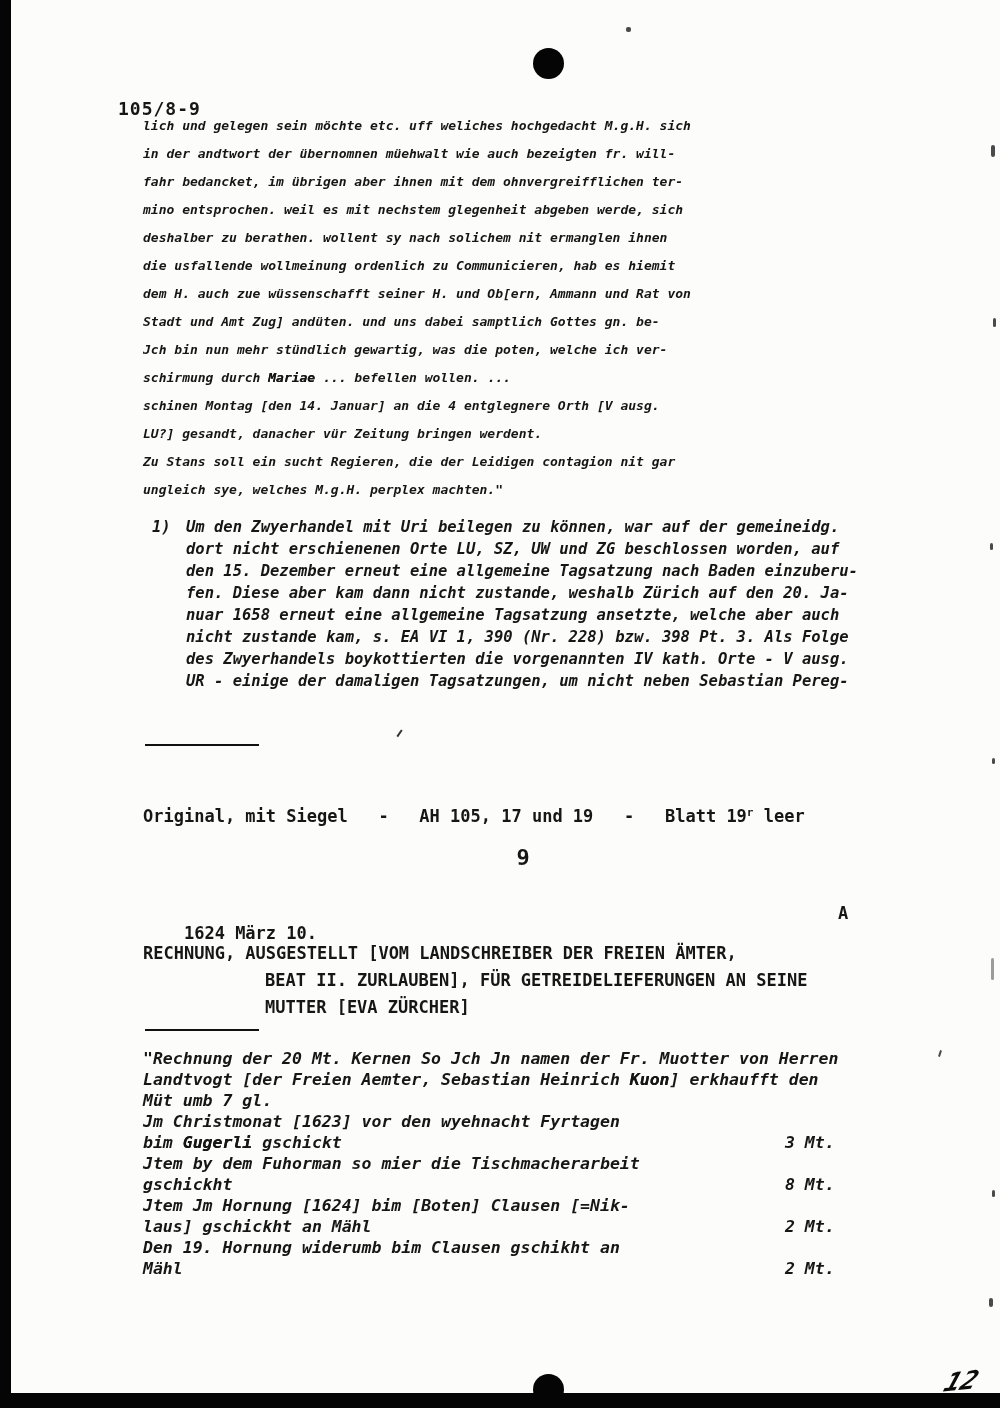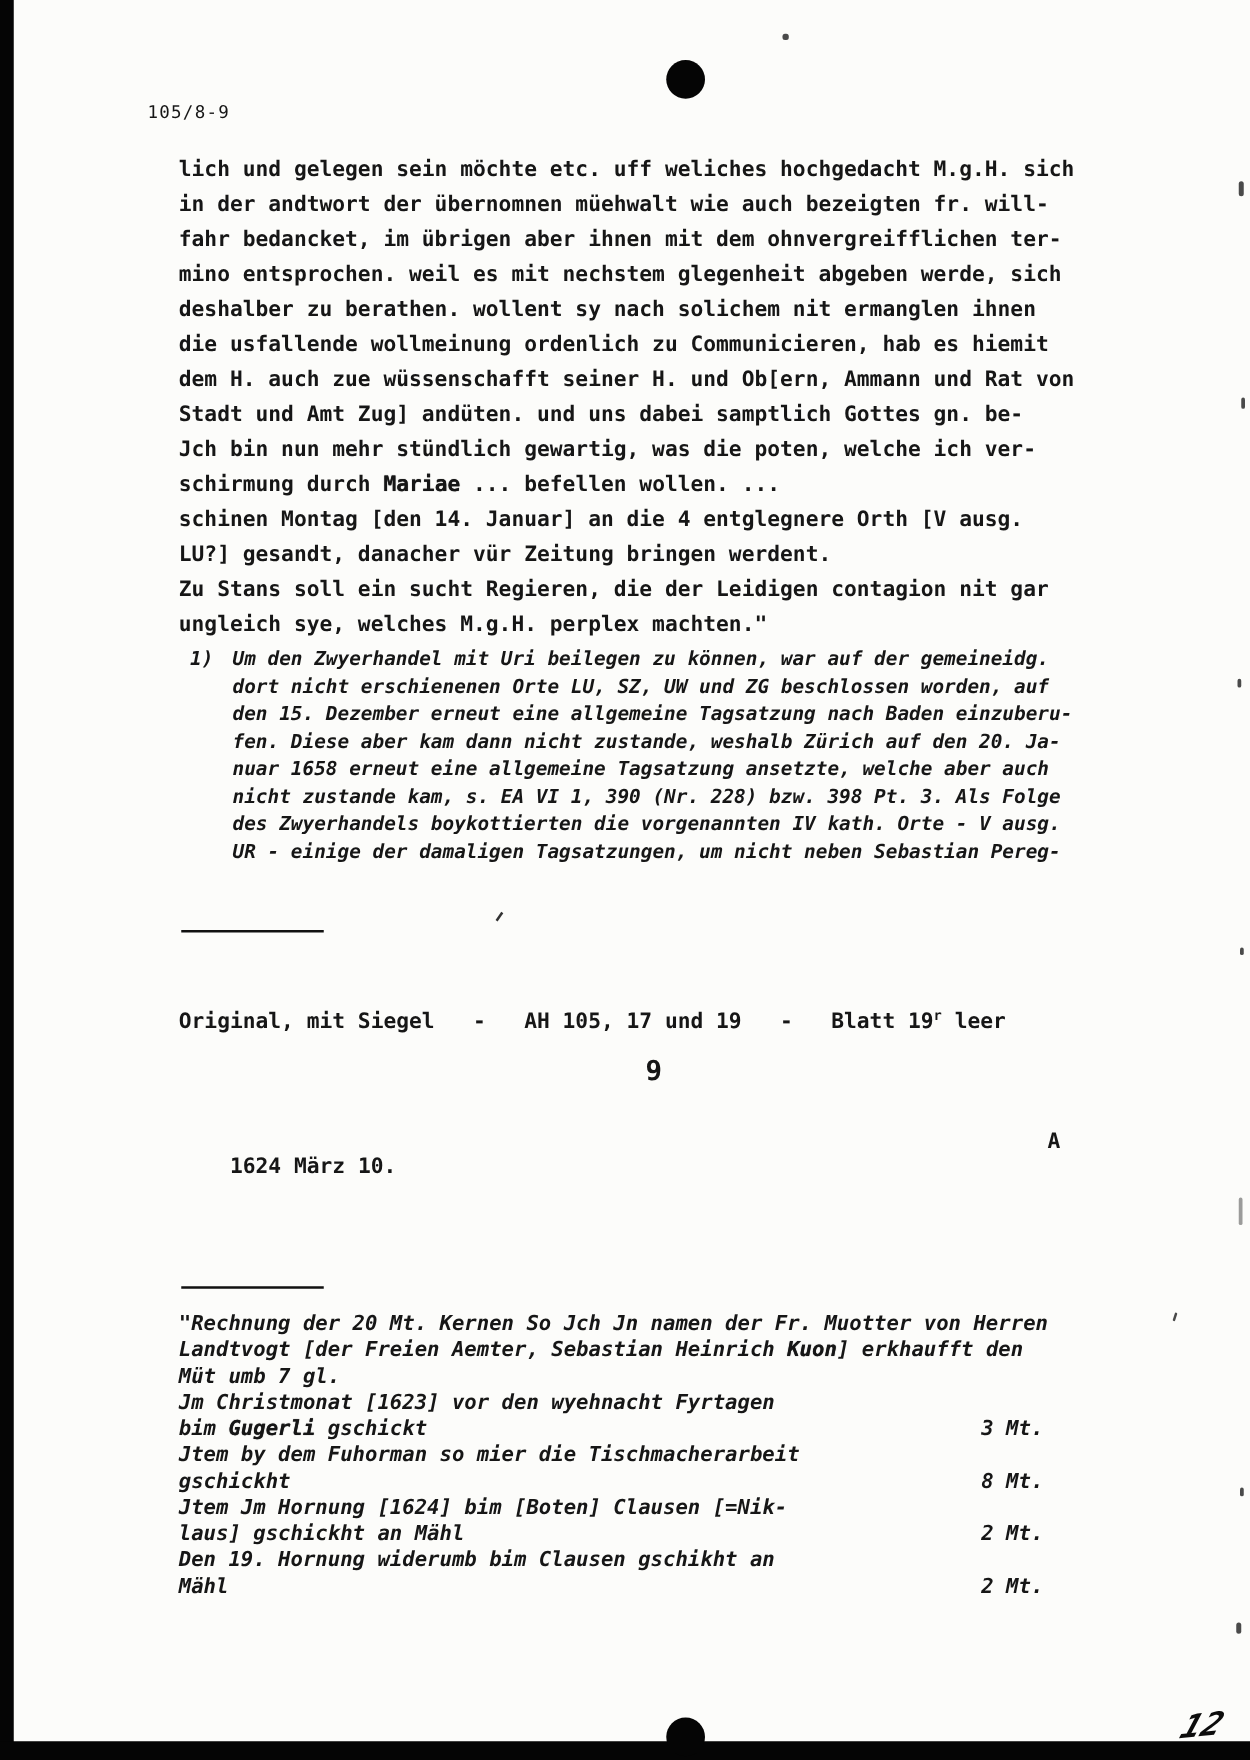--- a/index.html
+++ b/index.html
@@ -19,28 +19,28 @@
   .edge-bottom{ position:absolute; left:0; top:1393px; width:1000px; height:15px; background:#050505; }
   .punch { position:absolute; width:31px; height:31px; border-radius:50%; background:#050505; }
   .punch.top    { left:533px; top:48px; }
   .punch.bottom { left:533px; top:1374px; }
   .speck { position:absolute; background:#4a4a4a; border-radius:2px; }
 
   
   .tline { white-space:pre; }
 
   .page-ref {
-    position:absolute; left:118px; top:82px;
-    font-size:14px; font-weight:400; letter-spacing:1px;
+    position:absolute; left:118px; top:98px;
+    font-size:18px; font-weight:700; letter-spacing:1px;
   }
 
   .main-text {
-    position:absolute; left:143px; top:122px; width:790px;
-    font-size:17px; line-height:28px;
-    font-weight:700;
+    position:absolute; left:143px; top:112px; width:790px;
+    font-size:13px; line-height:28px;
+    font-style:italic; font-weight:700;
   }
 
   .footnote {
     position:absolute; left:152px; top:516px; width:800px;
     display:flex;
     font-size:15.5px; line-height:22px;
     font-style:italic; font-weight:700;
   }
   .fn-marker { flex:none; width:34px; }
   .fn-lines { flex:1; }
@@ -153,20 +153,25 @@
 
   <div class="provenance"><span>Original, mit Siegel   -   AH 105, 17 und 19   -   Blatt 19</span><sup>r</sup><span> leer</span></div>
 
   <div class="entry-number">9</div>
 
   <div class="date-row">
     <span>1624 März 10.</span>
     <span class="entry-letter">A</span>
   </div>
 
+  <div class="title-block">
+      <div class="tline">RECHNUNG, AUSGESTELLT [VOM LANDSCHREIBER DER FREIEN ÄMTER,</div>
+      <div class="tline">BEAT II. ZURLAUBEN], FÜR GETREIDELIEFERUNGEN AN SEINE</div>
+      <div class="tline">MUTTER [EVA ZÜRCHER]</div>
+    </div>
 
   <div class="rule rule-2"></div>
 
   <div class="account-block">
       <div class="aline"><span>"Rechnung der 20 Mt. Kernen So Jch Jn namen der Fr. Muotter von Herren</span></div>
       <div class="aline"><span>Landtvogt [der Freien Aemter, Sebastian Heinrich <b>Kuon</b>] erkhaufft den</span></div>
       <div class="aline"><span>Müt umb 7 gl.</span></div>
       <div class="aline"><span>Jm Christmonat [1623] vor den wyehnacht Fyrtagen</span></div>
       <div class="aline"><span>bim <b>Gugerli</b> gschickt</span><span class="aamt">3 Mt.</span></div>
       <div class="aline"><span>Jtem by dem Fuhorman so mier die Tischmacherarbeit</span></div>

